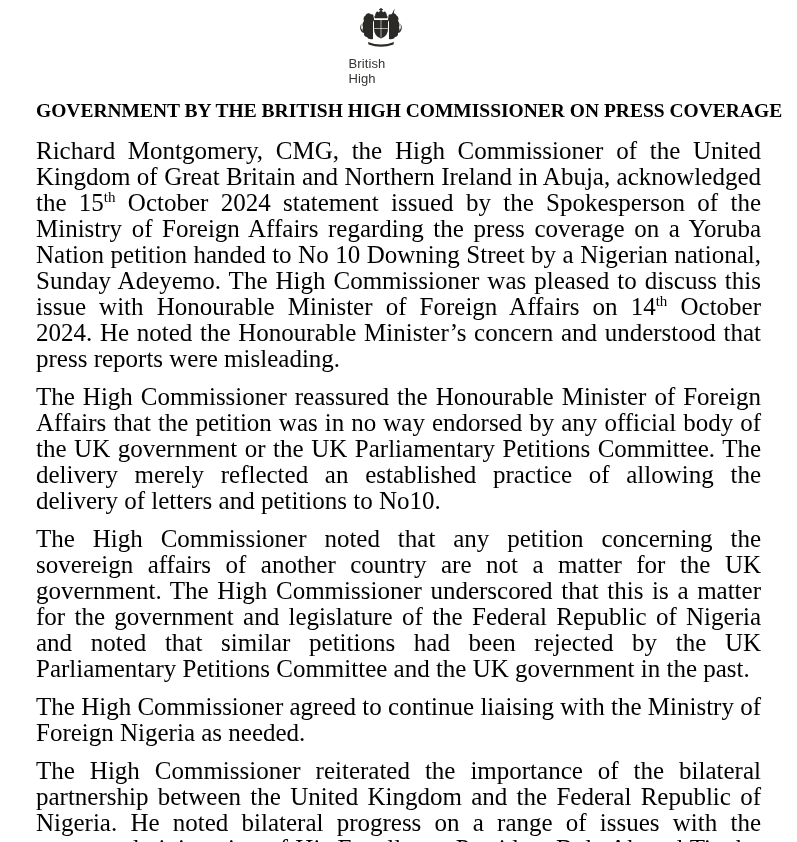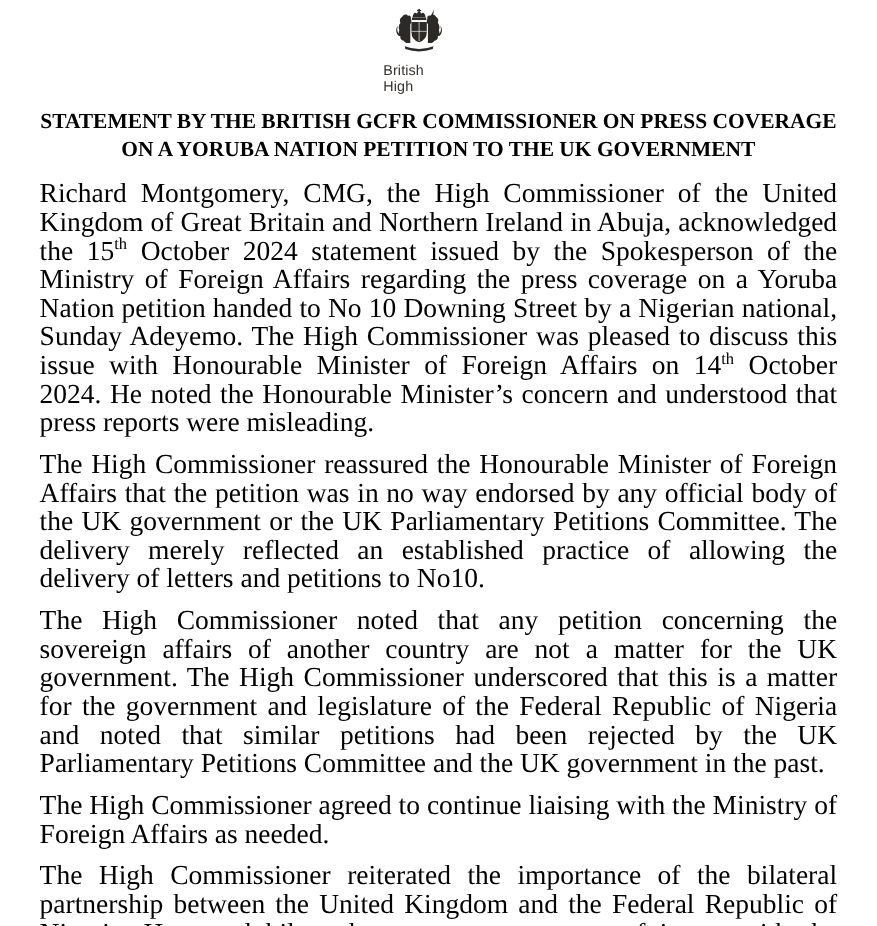--- a/index.html
+++ b/index.html
@@ -91,23 +91,22 @@
         <line x1="48" y1="41" x2="76" y2="41"></line>
       </g>
     </svg>
     <div class="letterhead-text">
       <div>British</div>
       <div>High</div>
     </div>
   </div>
 
   <h1 class="doc-title">
-    <span class="line">STATEMENT BY THE BRITISH GCFR COMMISSIONER ON PRESS COVERAGE</span>
-    <span class="line">ON A YORUBA NATION PETITION TO THE UK GOVERNMENT</span>
+    <span class="line">GOVERNMENT BY THE BRITISH HIGH COMMISSIONER ON PRESS COVERAGE</span>
   </h1>
 
   <p class="body-para">Richard Montgomery, CMG, the High Commissioner of the United Kingdom of Great Britain and Northern Ireland in Abuja, acknowledged the 15<sup>th</sup> October 2024 statement issued by the Spokesperson of the Ministry of Foreign Affairs regarding the press coverage on a Yoruba Nation petition handed to No 10 Downing Street by a Nigerian national, Sunday Adeyemo. The High Commissioner was pleased to discuss this issue with Honourable Minister of Foreign Affairs on 14<sup>th</sup> October 2024. He noted the Honourable Minister’s concern and understood that press reports were misleading.</p>
   <p class="body-para">The High Commissioner reassured the Honourable Minister of Foreign Affairs that the petition was in no way endorsed by any official body of the UK government or the UK Parliamentary Petitions Committee. The delivery merely reflected an established practice of allowing the delivery of letters and petitions to No10.</p>
   <p class="body-para">The High Commissioner noted that any petition concerning the sovereign affairs of another country are not a matter for the UK government.  The High Commissioner underscored that this is a matter for the government and legislature of the Federal Republic of Nigeria and noted that similar petitions had been rejected by the UK Parliamentary Petitions Committee and the UK government in the past.</p>
-  <p class="body-para">The High Commissioner agreed to continue liaising with the Ministry of Foreign Affairs as needed.</p>
+  <p class="body-para">The High Commissioner agreed to continue liaising with the Ministry of Foreign Nigeria as needed.</p>
   <p class="body-para">The High Commissioner reiterated the importance of the bilateral partnership between the United Kingdom and the Federal Republic of Nigeria. He noted bilateral progress on a range of issues with the present administration of His Excellency President Bola Ahmed Tinubu GCFR, and particularly new agreements on enhanced trade and investment, security and defence, and home affairs. He renewed his assurances of highest regards for the Honourable Minister of Foreign Affairs of the Federal Republic of Nigeria.</p>
 
 </div>
 
 </body></html>

